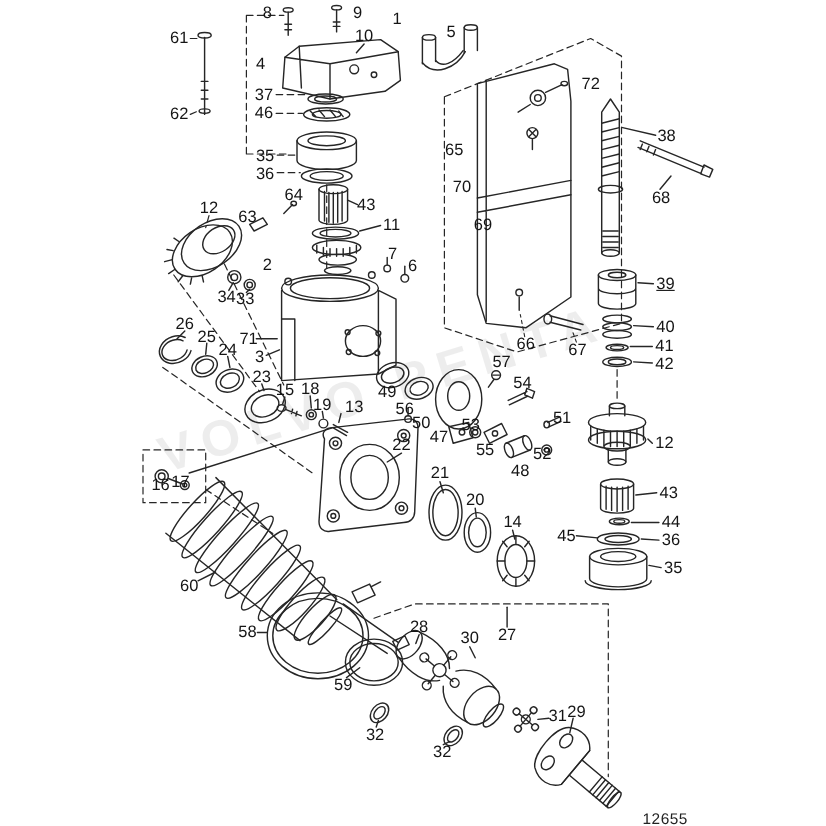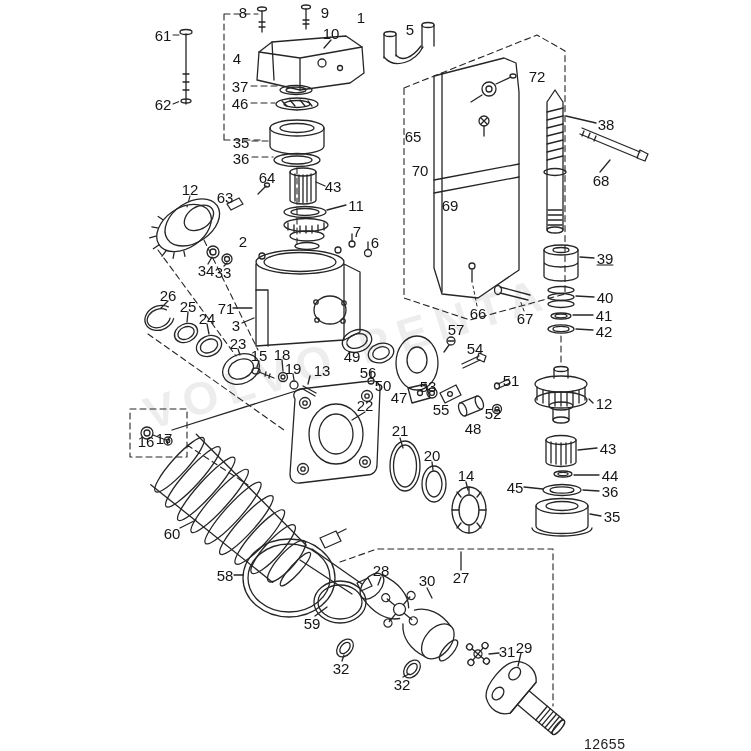--- a/index.html
+++ b/index.html
@@ -445,21 +445,21 @@
       <span class="callout" style="left: 413px; top: 136px;">65</span>
       <span class="callout" style="left: 241px; top: 142px;">35</span>
       <span class="callout" style="left: 241px; top: 158px;">36</span>
       <span class="callout" style="left: 601px; top: 180px;">68</span>
       <span class="callout" style="left: 412px; top: 170px; padding-left: 16px;">70</span>
       <span class="callout" style="left: 267px; top: 177px;">64</span>
       <span class="callout" style="left: 333px; top: 186px;">43</span>
       <span class="callout" style="left: 190px; top: 189px;">12</span>
       <span class="callout" style="left: 225px; top: 197px;">63</span>
       <span class="callout" style="left: 356px; top: 205px;">11</span>
-      <span class="callout" style="left: 434px; top: 205px; padding-left: 32px;">69</span>
+      <span class="callout" style="left: 423px; top: 205px; padding-left: 32px;">69</span>
       <span class="callout" style="left: 243px; top: 241px;">2</span>
       <span class="callout" style="left: 357px; top: 231px;">7</span>
       <span class="callout" style="left: 375px; top: 242px;">6</span>
       <span class="callout" style="left: 605px; top: 258px; text-decoration: underline;">39</span>
       <span class="callout" style="left: 206px; top: 270px;">34</span>
       <span class="callout" style="left: 223px; top: 272px;">33</span>
       <span class="callout" style="left: 168px; top: 295px;">26</span>
       <span class="callout" style="left: 605px; top: 297px;">40</span>
       <span class="callout" style="left: 226px; top: 308px;">71</span>
       <span class="callout" style="left: 188px; top: 306px;">25</span>

